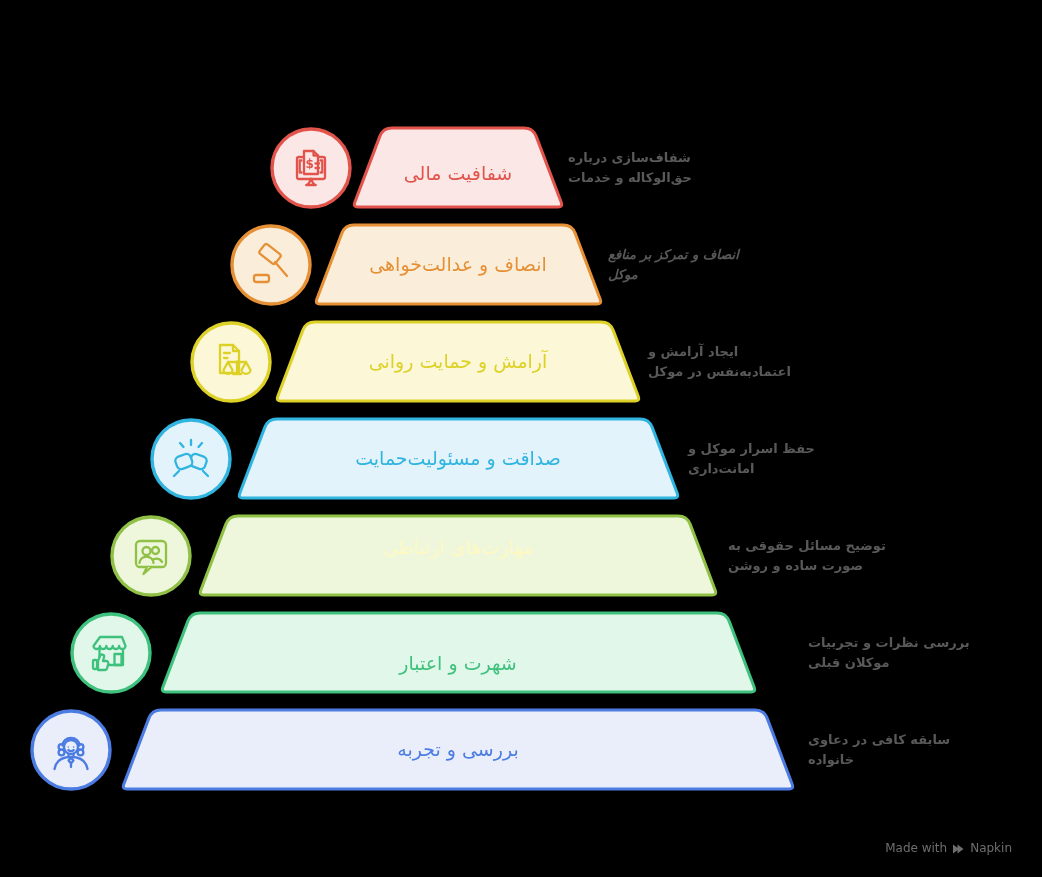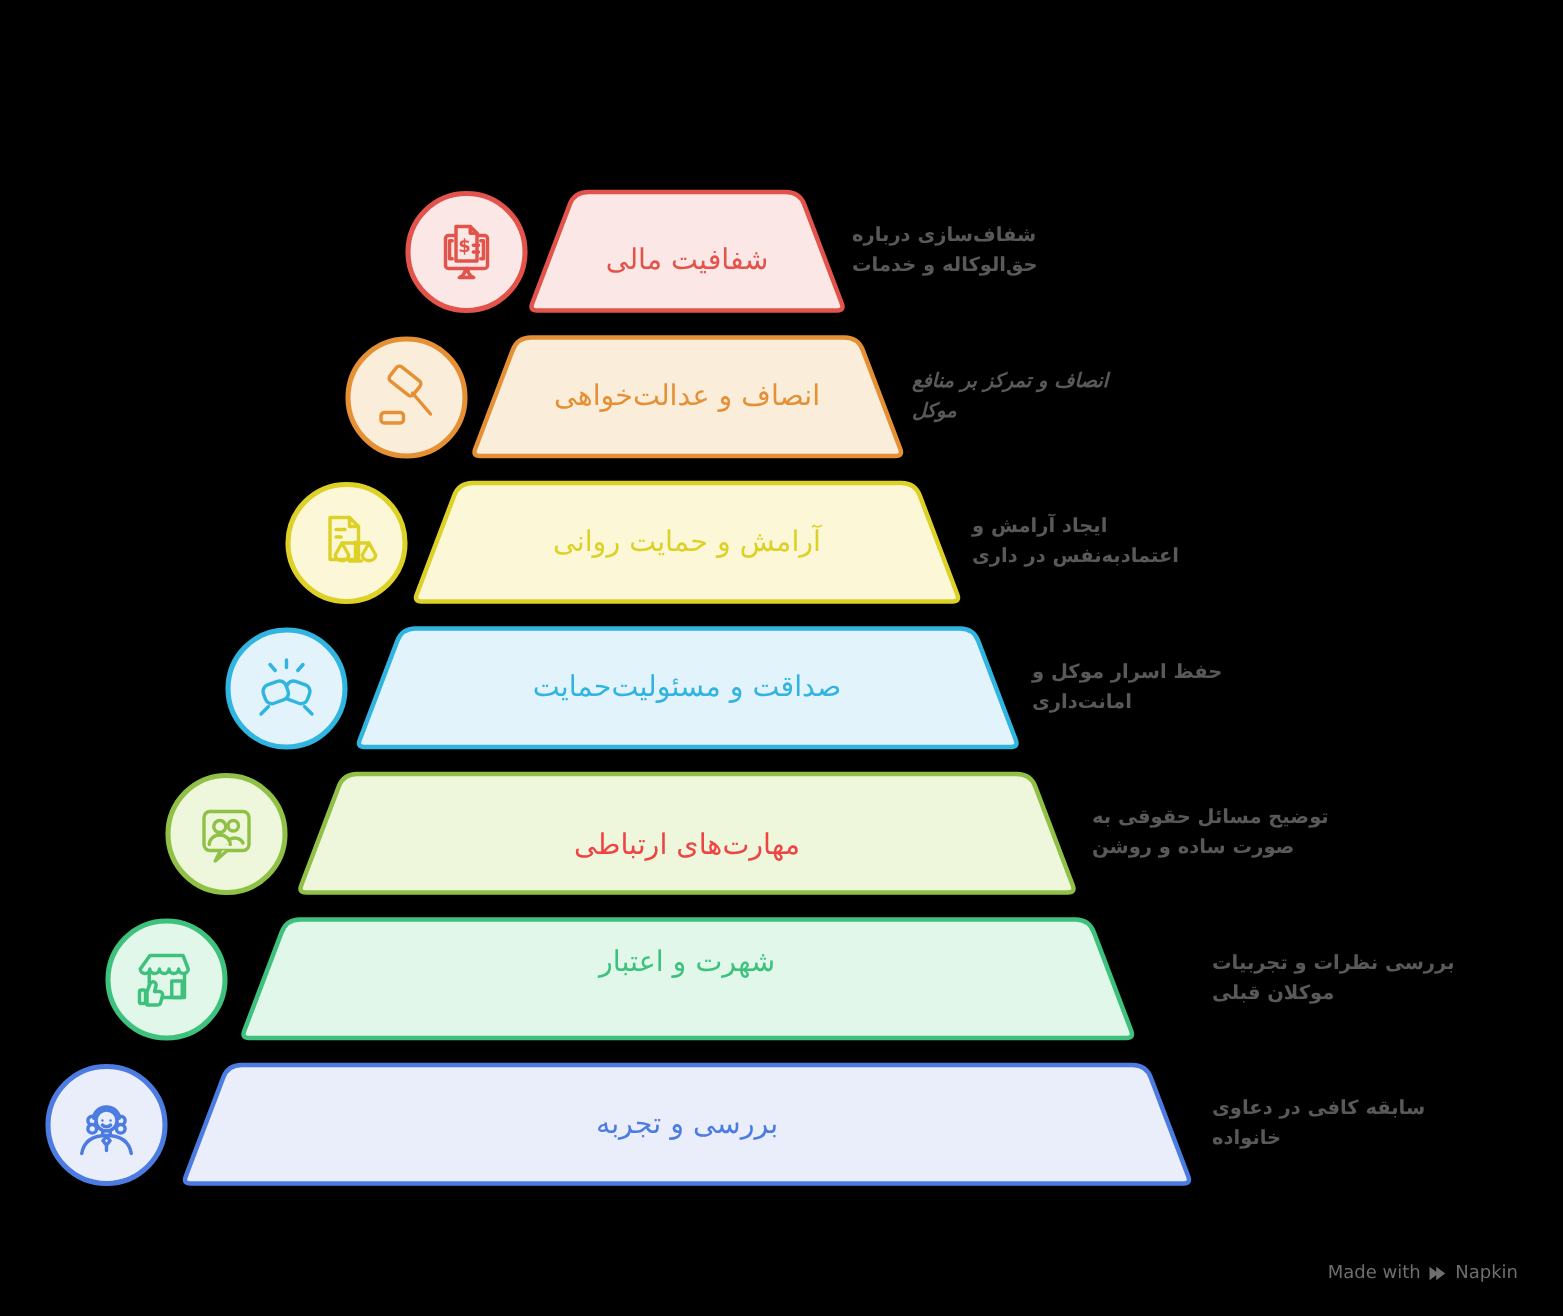--- a/index.html
+++ b/index.html
@@ -76,21 +76,21 @@
           <path d="M13,35 V7 h13 l6,6 v22 Z" fill="#fcf8d7"></path>
      <path d="M26,7 v6 h6"></path>
      <path d="M17,15 h6 M17,20 h3.5"></path>
      <path d="M21,24 h18 M30,24 v12 M26,36 h8"></path>
      <circle cx="30" cy="24" r="1.7" fill="currentColor" stroke="none"></circle>
      <path d="M21,24 l-4.5,8 M21,24 l4.5,8 M16.5,32 a4.5,3.8 0 0 0 9,0"></path>
      <path d="M39,24 l-4.5,8 M39,24 l4.5,8 M34.5,32 a4.5,3.8 0 0 0 9,0"></path>
         </g>
       </svg>
       <div class="row-desc" dir="rtl" style="left: 648px; top: 361.5px;">ایجاد آرامش و
-اعتمادبه‌نفس در داری</div>
+اعتمادبه‌نفس در موکل</div>
       <svg class="trap-svg" width="447" height="85" style="left: 234.5px; top: 416px;">
         <path d="M29.8,11.4 Q33,3 42.0,3.0 L405.0,3.0 Q414,3 417.2,11.4 L442.2,77.3 Q444,82 439.0,82.0 L8.0,82.0 Q3,82 4.8,77.3 Z" fill="#e2f3fb" stroke="#30b4e0" stroke-width="3" stroke-linejoin="round"></path>
       </svg>
       <div class="row-label" dir="rtl" style="left: 267.5px; top: 419px; width: 381px; height: 79px; color: rgb(48, 180, 224);">صداقت و مسئولیت‌حمایت</div>
       <svg class="icon-svg" width="86" height="86" style="left: 148px; top: 415.5px; color: rgb(48, 180, 224);">
         <circle cx="43" cy="43" r="39" fill="#e2f3fb" stroke="#30b4e0" stroke-width="3.4"></circle>
         <g transform="translate(19,19)" fill="none" stroke="currentColor" stroke-width="2.3" stroke-linecap="round" stroke-linejoin="round">
           <path d="M24,5 v5 M13,8 l3.5,4 M35,8 l-3.5,4"></path>
      <g transform="rotate(20 31 27)">
             <rect x="23" y="20" width="16" height="13" rx="4.5" fill="#e2f3fb"></rect>
@@ -99,38 +99,38 @@
             <rect x="9" y="20" width="16" height="13" rx="4.5" fill="#e2f3fb"></rect>
           </g>
      <path d="M7,41 l5,-5 M41,41 l-5,-5"></path>
         </g>
       </svg>
       <div class="row-desc" dir="rtl" style="left: 688px; top: 458.5px;">حفظ اسرار موکل و
 امانت‌داری</div>
       <svg class="trap-svg" width="524" height="85" style="left: 196px; top: 513px;">
         <path d="M29.8,11.4 Q33,3 42.0,3.0 L482.0,3.0 Q491,3 494.2,11.4 L519.2,77.3 Q521,82 516.0,82.0 L8.0,82.0 Q3,82 4.8,77.3 Z" fill="#eef7dc" stroke="#90c146" stroke-width="3" stroke-linejoin="round"></path>
       </svg>
-      <div class="row-label" dir="rtl" style="left: 229px; top: 524px; width: 458px; height: 79px; color: #ef4444;">مهارت‌های ارتباطی</div>
+      <div class="row-label" dir="rtl" style="left: 229px; top: 508px; width: 458px; height: 79px; color: #fef9c3;">مهارت‌های ارتباطی</div>
       <svg class="icon-svg" width="86" height="86" style="left: 108px; top: 512.5px; color: rgb(144, 193, 70);">
         <circle cx="43" cy="43" r="39" fill="#eef7dc" stroke="#90c146" stroke-width="3.4"></circle>
         <g transform="translate(19,19)" fill="none" stroke="currentColor" stroke-width="2.3" stroke-linecap="round" stroke-linejoin="round">
           <rect x="9" y="9" width="30" height="26" rx="4" fill="#eef7dc"></rect>
      <path d="M20,35 l-3.5,7 l8,-7" fill="#eef7dc"></path>
      <circle cx="28.5" cy="18.5" r="3.5"></circle>
      <path d="M24,30 a6,5.6 0 0 1 11,0"></path>
      <circle cx="19.5" cy="19" r="4" fill="#eef7dc"></circle>
      <path d="M12.5,31 a7,6.4 0 0 1 14,0" fill="#eef7dc"></path>
         </g>
       </svg>
       <div class="row-desc" dir="rtl" style="left: 728px; top: 555.5px;">توضیح مسائل حقوقی به
 صورت ساده و روشن</div>
       <svg class="trap-svg" width="601" height="85" style="left: 157.5px; top: 610px;">
         <path d="M29.8,11.4 Q33,3 42.0,3.0 L559.0,3.0 Q568,3 571.2,11.4 L596.2,77.3 Q598,82 593.0,82.0 L8.0,82.0 Q3,82 4.8,77.3 Z" fill="#e1f7ea" stroke="#3ec17d" stroke-width="3" stroke-linejoin="round"></path>
       </svg>
-      <div class="row-label" dir="rtl" style="left: 190.5px; top: 602px; width: 535px; height: 79px; color: rgb(62, 193, 125);">شهرت و اعتبار</div>
+      <div class="row-label" dir="rtl" style="left: 190.5px; top: 624px; width: 535px; height: 79px; color: rgb(62, 193, 125);">شهرت و اعتبار</div>
       <svg class="icon-svg" width="86" height="86" style="left: 68px; top: 609.5px; color: rgb(62, 193, 125);">
         <circle cx="43" cy="43" r="39" fill="#e1f7ea" stroke="#3ec17d" stroke-width="3.4"></circle>
         <g transform="translate(19,19)" fill="none" stroke="currentColor" stroke-width="2.3" stroke-linecap="round" stroke-linejoin="round">
           <path d="M12.5,20 V36 h23.5 V20"></path>
      <rect x="27.5" y="25" width="7" height="11"></rect>
      <path d="M13,8 h22 l3.5,9 a3.2,3 0 0 1 -6.4,0 a3.2,3 0 0 1 -6.4,0 a3.2,3 0 0 1 -6.4,0 a3.2,3 0 0 1 -6.4,0 a3.2,3 0 0 1 -6.4,0 Z" fill="#e1f7ea"></path>
      <rect x="6" y="31" width="4" height="9" rx="1.2" fill="#e1f7ea"></rect>
      <path d="M11,32 l2,-5 a2.1,2.1 0 0 1 4,1.3 l-1,3.7 h3.2 a2.2,2.2 0 0 1 2.1,2.8 l-1.2,4.5 a2.2,2.2 0 0 1 -2.1,1.7 h-7 Z" fill="#e1f7ea"></path>
         </g>
       </svg>

